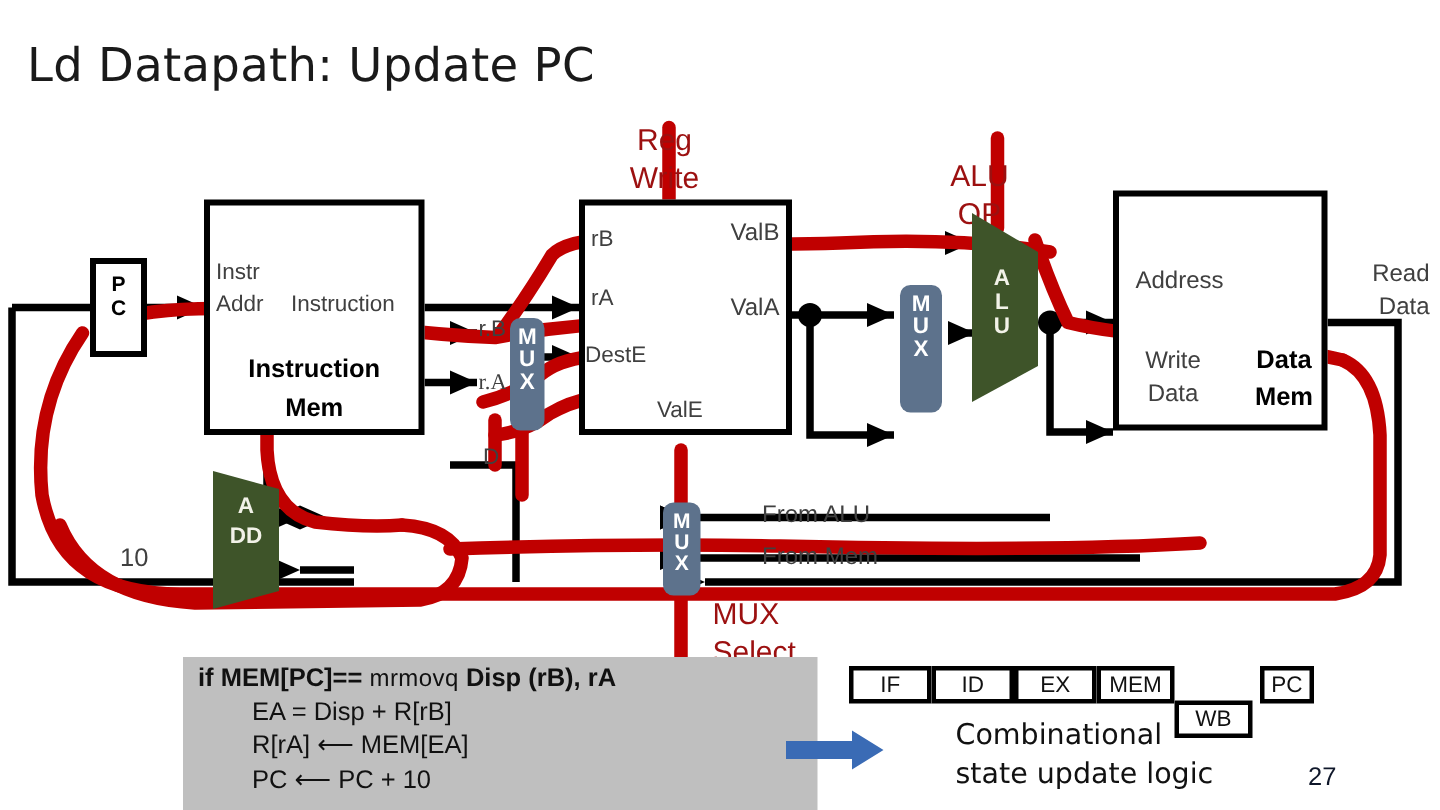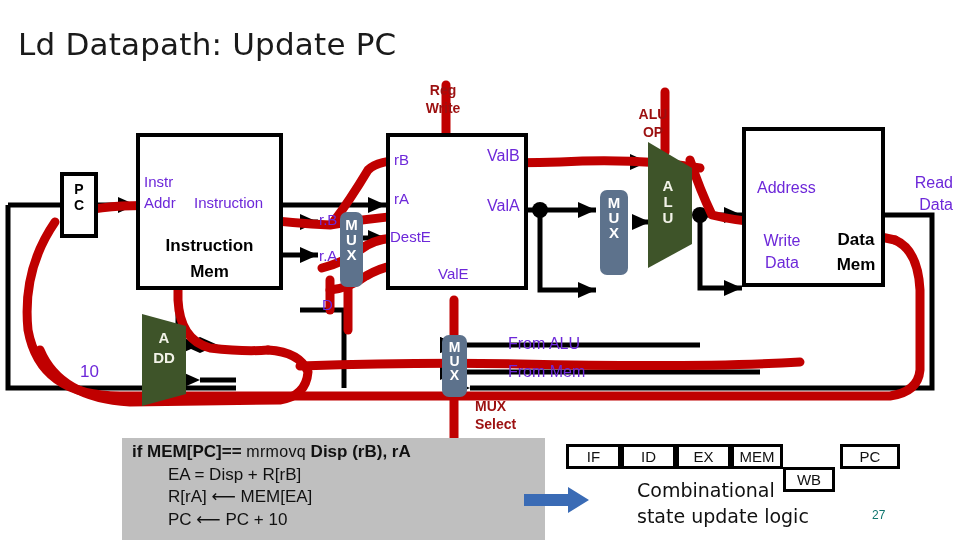--- a/index.html
+++ b/index.html
@@ -9,43 +9,43 @@
   #slide{position:absolute;left:0;top:0;width:960px;height:540px;background:#fff;}
 
   #title{left:18px;top:28px;font-size:31px;color:#1a1a1a;letter-spacing:.2px;
          font-family:"DejaVu Sans",sans-serif;font-weight:400;white-space:nowrap;}
 
   svg#wires{position:absolute;left:0;top:0;width:960px;height:540px;}
 
   .box{position:absolute;background:#fff;border:4px solid #000;box-sizing:border-box;}
   .lbl{position:absolute;white-space:nowrap;line-height:1.05;}
 
-  .port{font-size:15px;color:#6d28d9;font-family:"Liberation Sans",sans-serif;}
+  .port{font-size:15px;color:#404040;font-family:"Liberation Sans",sans-serif;}
   .bigb{font-size:17px;font-weight:bold;color:#000;text-align:center;}
-  .redlbl{color:#9c1010;font-weight:bold;font-size:14px;text-align:center;line-height:1.25;}
+  .redlbl{color:#9c1010;font-weight:normal;font-size:20px;text-align:center;line-height:1.25;}
 
   .mux{position:absolute;background:#5d728c;border-radius:7px;color:#fff;
        text-align:center;font-weight:bold;font-size:15px;line-height:1.0;
        padding-top:5px;box-sizing:border-box;}
 
   .alu{position:absolute;color:#f2f2e8;font-weight:bold;font-size:15px;
        text-align:center;line-height:1.05;box-sizing:border-box;}
 
   #codebox{left:122px;top:438px;width:423px;height:102px;background:#bfbfbf;}
   #code{left:132px;top:441px;width:410px;font-size:17px;color:#111;line-height:1.33;}
   #code .ln{white-space:pre;}
   .mono{font-family:Liberation Sans, sans-serif;font-size:16px;letter-spacing:.3px;}
   .bld{font-weight:bold;}
 
   .stage{position:absolute;top:444px;height:25px;border:3px solid #000;background:#fff;
          box-sizing:border-box;font-size:15px;color:#111;text-align:center;line-height:20px;}
 
   #combo{left:637px;top:478px;font-size:19px;color:#111;line-height:1.35;
          font-family:"DejaVu Sans",sans-serif;}
-  #pageno{left:872px;top:508px;font-size:12px;color:#0f766e;}
+  #pageno{left:872px;top:508px;font-size:17px;color:#0f172a;}
   #bluearrow{left:524px;top:486px;}
 </style>
 </head>
 <body>
 
 <div id="slide">
 
   <div class="lbl abs" id="title">Ld Datapath: Update PC</div>
 
   <svg id="wires" viewBox="0 0 960 540">
@@ -181,21 +181,21 @@
     <div>Instruction</div>
     <div>Mem</div>
   </div>
 
   <div class="mux" style="left:340px;top:212px;width:23px;height:75px;">
     <div>M</div>
     <div>U</div>
     <div>X</div>
   </div>
   <div class="lbl port abs" style="left:319px;top:212px;">r.B</div>
-  <div class="lbl port abs" style="left:319px;top:248px;">r.A</div>
+  <div class="lbl port abs" style="left:319px;top:248px;font-family:Liberation Serif, serif;">r.A</div>
   <div class="lbl port abs" style="left:322px;top:297px;">D</div>
 
   <div class="box" id="rfbox" style="left:386px;top:133px;width:142px;height:157px;"></div>
   <div class="lbl port abs" style="left:394px;top:152px;">rB</div>
   <div class="lbl port abs" style="left:394px;top:191px;">rA</div>
   <div class="lbl port abs" style="left:390px;top:229px;">DestE</div>
   <div class="lbl port abs" style="left:390px;top:266px;padding-left:48px;">ValE</div>
   <div class="lbl port abs" style="left:487px;top:148px;font-size:16px;">ValB</div>
   <div class="lbl port abs" style="left:487px;top:198px;font-size:16px;">ValA</div>
 
@@ -252,21 +252,21 @@
     <div class="ln" style="padding-left:36px;">EA = Disp + R[rB]</div>
     <div class="ln" style="padding-left:36px;">R[rA] ⟵ MEM[EA]</div>
     <div class="ln" style="padding-left:36px;">PC ⟵ PC + 10</div>
   </div>
 
   <div class="stage" style="left:566px;width:55px;">IF</div>
   <div class="stage" style="left:621px;width:55px;">ID</div>
   <div class="stage" style="left:676px;width:55px;">EX</div>
   <div class="stage" style="left:731px;width:52px;">MEM</div>
   <div class="stage" style="left:783px;width:52px;margin-top:23px;">WB</div>
-  <div class="stage" style="left:840px;width:60px;">PC</div>
+  <div class="stage" style="left:840px;width:36px;">PC</div>
 
   <svg class="abs" id="bluearrow" style="width:66px;height:28px;" viewBox="0 0 66 28">
     <polygon points="0,8 44,8 44,1 65,14 44,27 44,20 0,20" fill="#3a6bb5"></polygon>
   </svg>
 
   <div class="abs" id="combo">
     <div>Combinational</div>
     <div>state update logic</div>
   </div>
 

